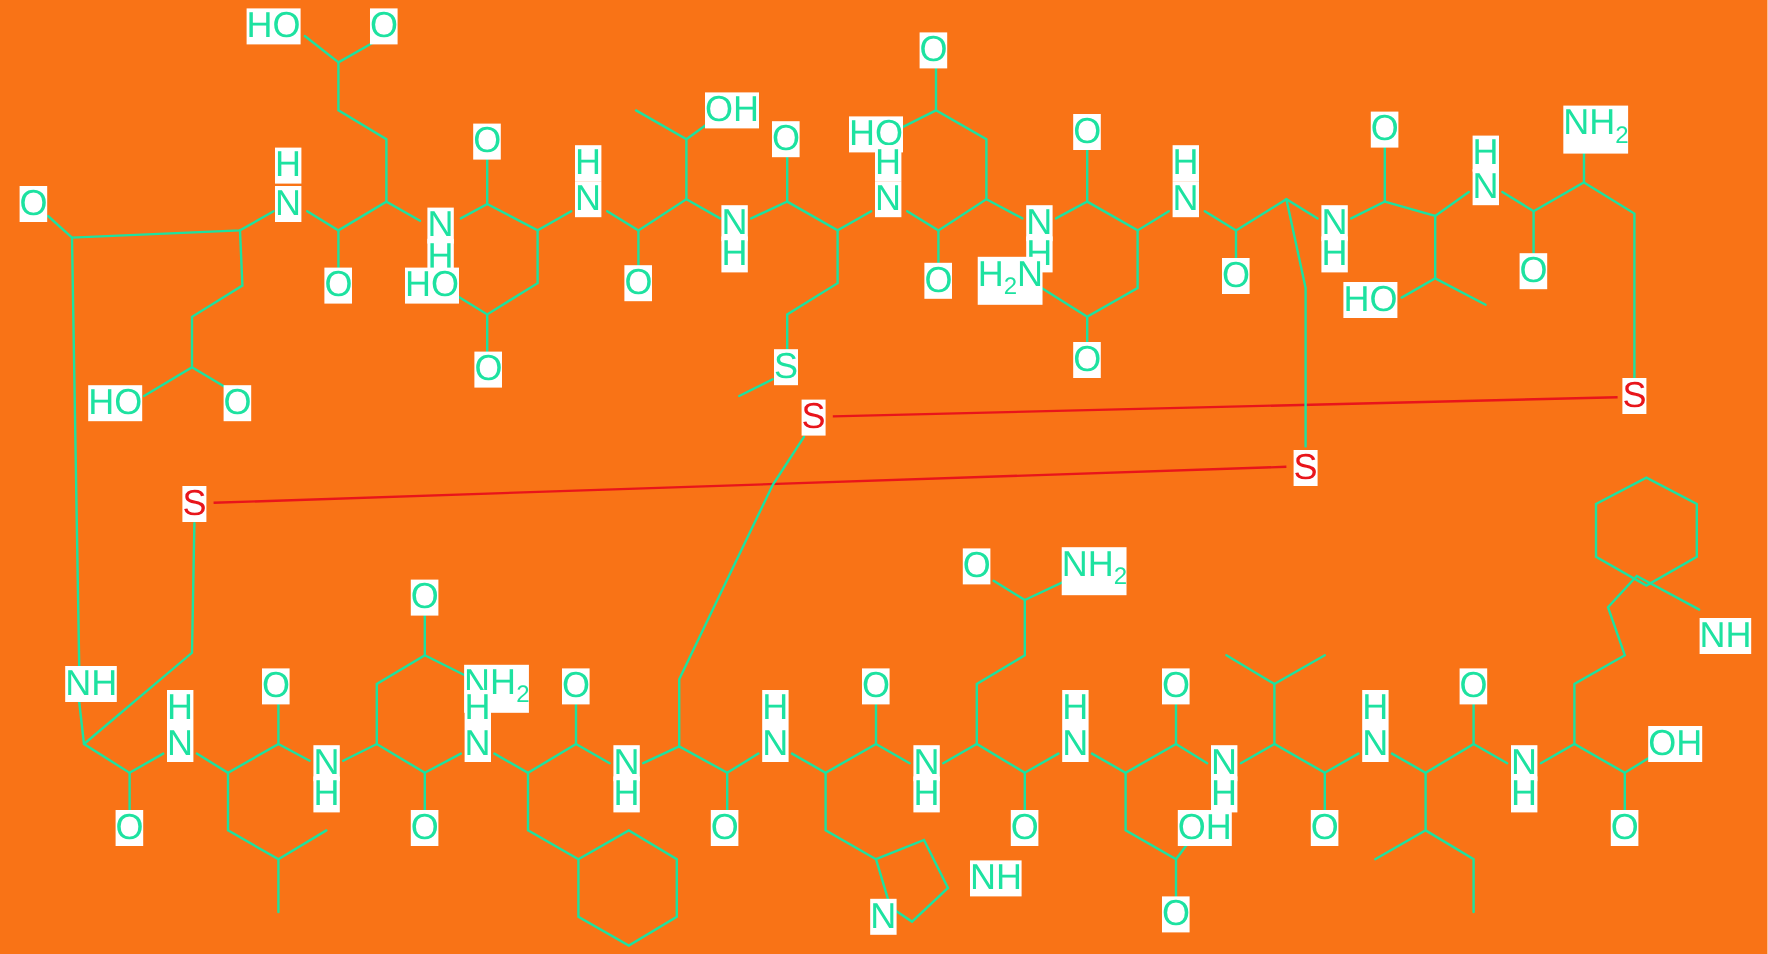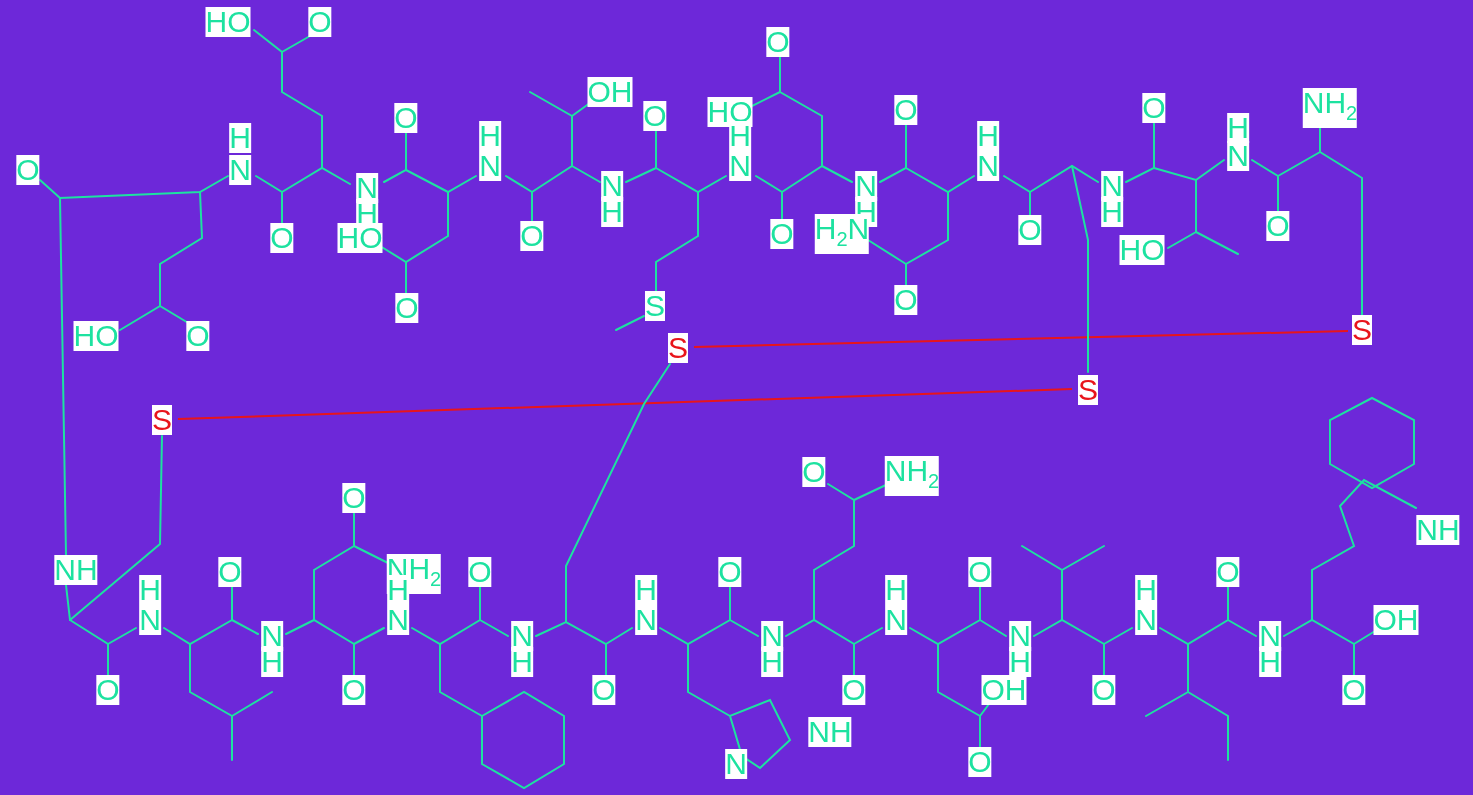--- a/index.html
+++ b/index.html
@@ -1,16 +1,16 @@
 <!DOCTYPE html>
 <html><head>
 <meta charset="utf-8">
 <style>
 html,body{margin:0;padding:0;background:#fff;}
-#wrap{position:relative;width:1473px;height:795px;overflow:hidden;background:#6d28d9;}
+#wrap{position:relative;width:1473px;height:795px;overflow:hidden;background:#f97316;}
 svg{position:absolute;left:0;top:0;}
 .b{stroke:#1de2a0;stroke-width:2;fill:none;stroke-linecap:round;}
 .ss{stroke:#e8151b;stroke-width:2;fill:none;}
 .lbl{position:absolute;font-family:"Liberation Sans",sans-serif;font-size:30px;color:#1de2a0;background:#fff;line-height:30px;white-space:nowrap;transform:translate(-50%,-50%);}
 .lbl.red{color:#e8151b;}
 sub{font-size:20px;}
 </style>
 </head>
 <body>
 

